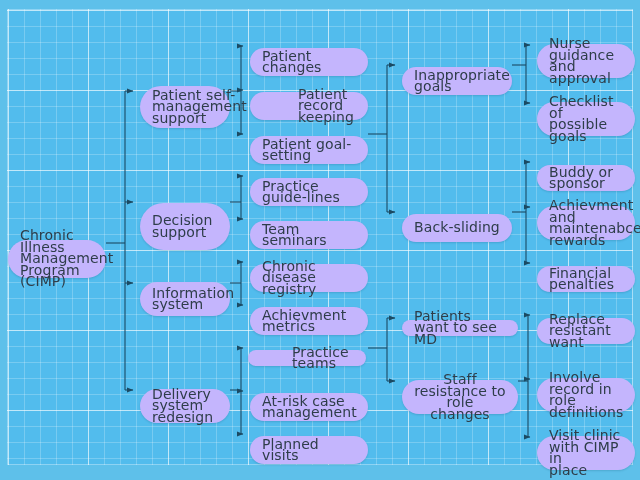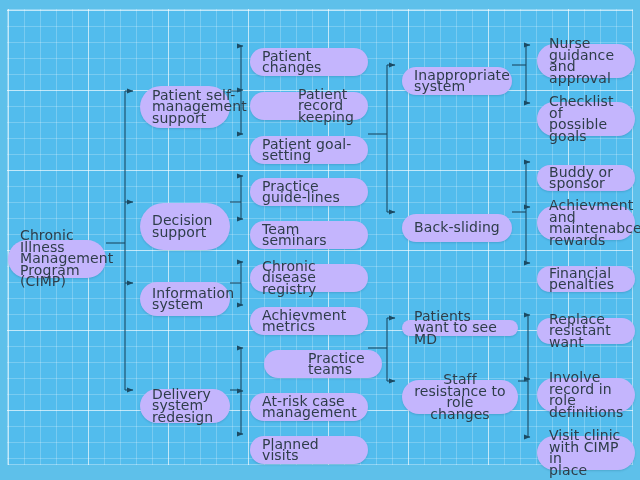--- a/index.html
+++ b/index.html
@@ -132,24 +132,24 @@
 system</div>
       <div class="node" style="left: 140px; top: 373px; width: 90px; height: 34px;">Delivery system
 redesign</div>
       <div class="node" style="left: 250px; top: 32px; width: 118px; height: 28px;">Patient changes</div>
       <div class="node" style="left: 250px; top: 76px; width: 118px; height: 28px; padding-left: 48px;">Patient record keeping</div>
       <div class="node" style="left: 250px; top: 120px; width: 118px; height: 28px;">Patient goal-setting</div>
       <div class="node" style="left: 250px; top: 162px; width: 118px; height: 28px;">Practice guide-lines</div>
       <div class="node" style="left: 250px; top: 205px; width: 118px; height: 28px;">Team seminars</div>
       <div class="node" style="left: 250px; top: 248px; width: 118px; height: 28px;">Chronic disease registry</div>
       <div class="node" style="left: 250px; top: 291px; width: 118px; height: 28px;">Achievment metrics</div>
-      <div class="node" style="left: 264px; top: 334px; width: 118px; height: 28px; padding-left: 44px;">Practice teams</div>
+      <div class="node" style="left: 248px; top: 334px; width: 118px; height: 16px; padding-left: 44px;">Practice teams</div>
       <div class="node" style="left: 250px; top: 377px; width: 118px; height: 28px;">At-risk case management</div>
       <div class="node" style="left: 250px; top: 420px; width: 118px; height: 28px;">Planned visits</div>
-      <div class="node" style="left: 402px; top: 51px; width: 110px; height: 28px;">Inappropriate system</div>
+      <div class="node" style="left: 402px; top: 51px; width: 110px; height: 28px;">Inappropriate goals</div>
       <div class="node" style="left: 402px; top: 198px; width: 110px; height: 28px;">Back-sliding</div>
       <div class="node" style="left: 402px; top: 304px; width: 116px; height: 16px;">Patients want to see MD</div>
       <div class="node" style="left: 402px; top: 364px; width: 116px; height: 34px; text-align: center;">Staff resistance to role
 changes</div>
       <div class="node" style="left: 537px; top: 28px; width: 98px; height: 34px;">Nurse guidance and
 approval</div>
       <div class="node" style="left: 537px; top: 86px; width: 98px; height: 34px;">Checklist of possible
 goals</div>
       <div class="node" style="left: 537px; top: 149px; width: 98px; height: 26px;">Buddy or sponsor</div>
       <div class="node" style="left: 537px; top: 190px; width: 98px; height: 34px;">Achievment and

